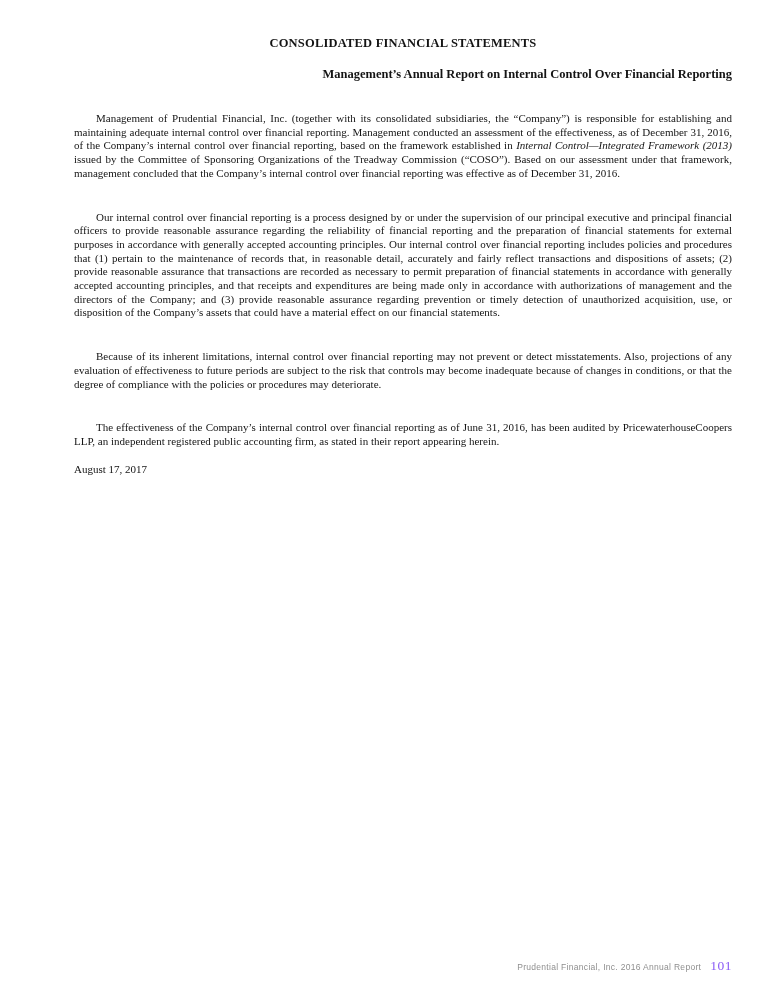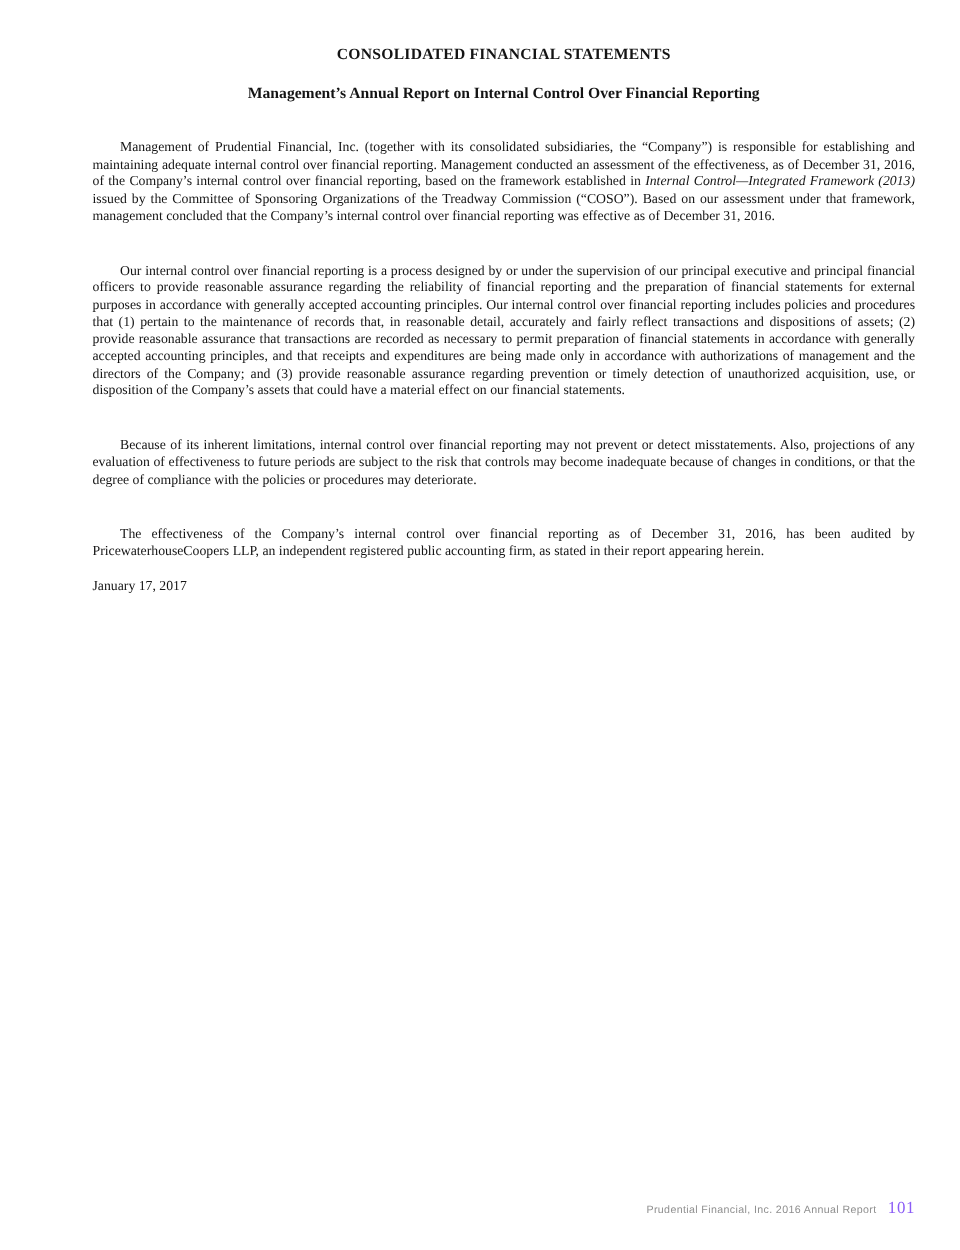--- a/index.html
+++ b/index.html
@@ -24,21 +24,21 @@
     margin: 0;
     font-size: 12.5px;
     font-weight: bold;
     text-align: center;
     letter-spacing: 0.2px;
   }
   .doc-subtitle {
     margin: 16px 0 0 0;
     font-size: 12.5px;
     font-weight: bold;
-    text-align: center;
+    text-align: right;
   }
   .para {
     margin: 30px 0 0 0;
     font-size: 11px;
     line-height: 13.7px;
     text-align: justify;
     text-indent: 22px;
   }
   .para .italic {
     font-style: italic;
@@ -81,23 +81,23 @@
     <h1 class="doc-title">CONSOLIDATED FINANCIAL STATEMENTS</h1>
 
     <h2 class="doc-subtitle">Management’s Annual Report on Internal Control Over Financial Reporting</h2>
 
     <p class="para"><span>Management of Prudential Financial, Inc. (together with its consolidated subsidiaries, the “Company”) is responsible for establishing and maintaining adequate internal control over financial reporting. Management conducted an assessment of the effectiveness, as of December 31, 2016, of the Company’s internal control over financial reporting, based on the framework established in </span><span class="italic">Internal Control—Integrated Framework (2013)</span><span> issued by the Committee of Sponsoring Organizations of the Treadway Commission (“COSO”). Based on our assessment under that framework, management concluded that the Company’s internal control over financial reporting was effective as of December 31, 2016.</span></p>
 
     <p class="para">Our internal control over financial reporting is a process designed by or under the supervision of our principal executive and principal financial officers to provide reasonable assurance regarding the reliability of financial reporting and the preparation of financial statements for external purposes in accordance with generally accepted accounting principles. Our internal control over financial reporting includes policies and procedures that (1) pertain to the maintenance of records that, in reasonable detail, accurately and fairly reflect transactions and dispositions of assets; (2) provide reasonable assurance that transactions are recorded as necessary to permit preparation of financial statements in accordance with generally accepted accounting principles, and that receipts and expenditures are being made only in accordance with authorizations of management and the directors of the Company; and (3) provide reasonable assurance regarding prevention or timely detection of unauthorized acquisition, use, or disposition of the Company’s assets that could have a material effect on our financial statements.</p>
 
     <p class="para">Because of its inherent limitations, internal control over financial reporting may not prevent or detect misstatements. Also, projections of any evaluation of effectiveness to future periods are subject to the risk that controls may become inadequate because of changes in conditions, or that the degree of compliance with the policies or procedures may deteriorate.</p>
 
-    <p class="para">The effectiveness of the Company’s internal control over financial reporting as of December 31, 2016, has been audited by PricewaterhouseCoopers LLP, an independent registered public accounting firm, as stated in their report appearing herein.</p>
+    <p class="para">The effectiveness of the Company’s internal control over financial reporting as of June 31, 2016, has been audited by PricewaterhouseCoopers LLP, an independent registered public accounting firm, as stated in their report appearing herein.</p>
 
-    <p class="date-line">January 17, 2017</p>
+    <p class="date-line">August 17, 2017</p>
 
   </div>
 
   <div class="footer">
     <span class="footer-report-name">Prudential Financial, Inc. 2016 Annual Report</span>
     <span class="footer-page-number">101</span>
   </div>
 </div>
 
 </body></html>

